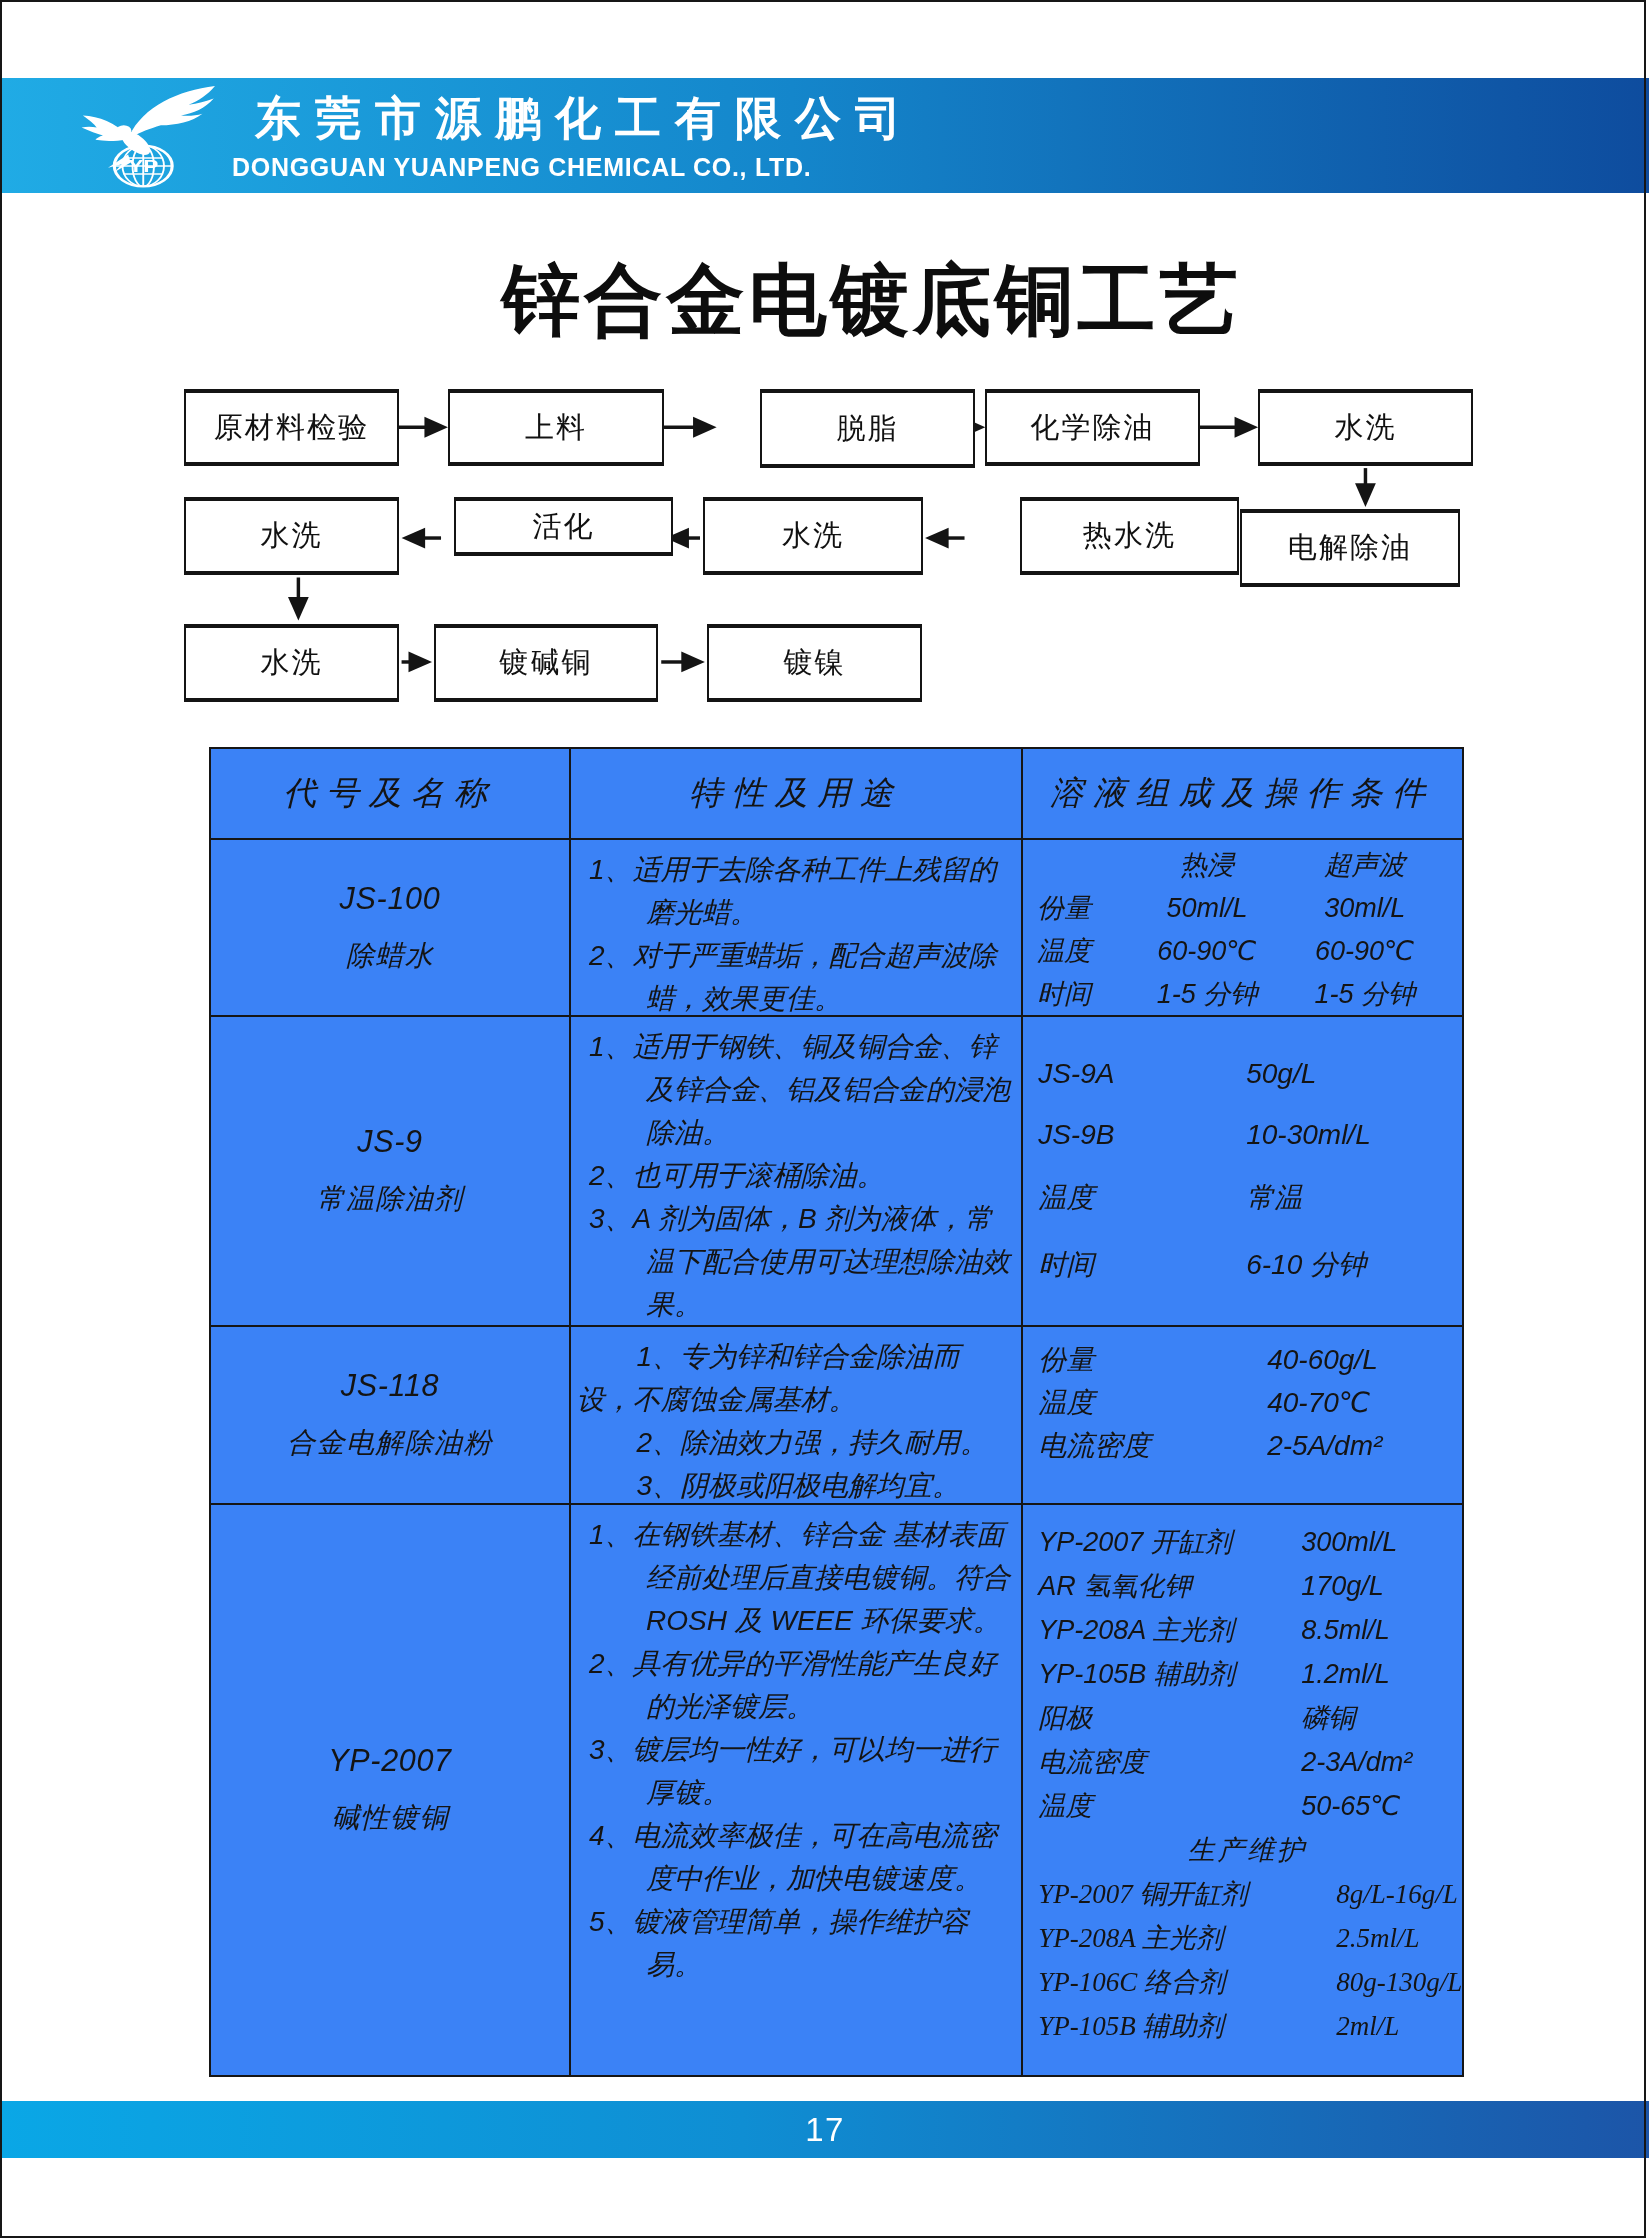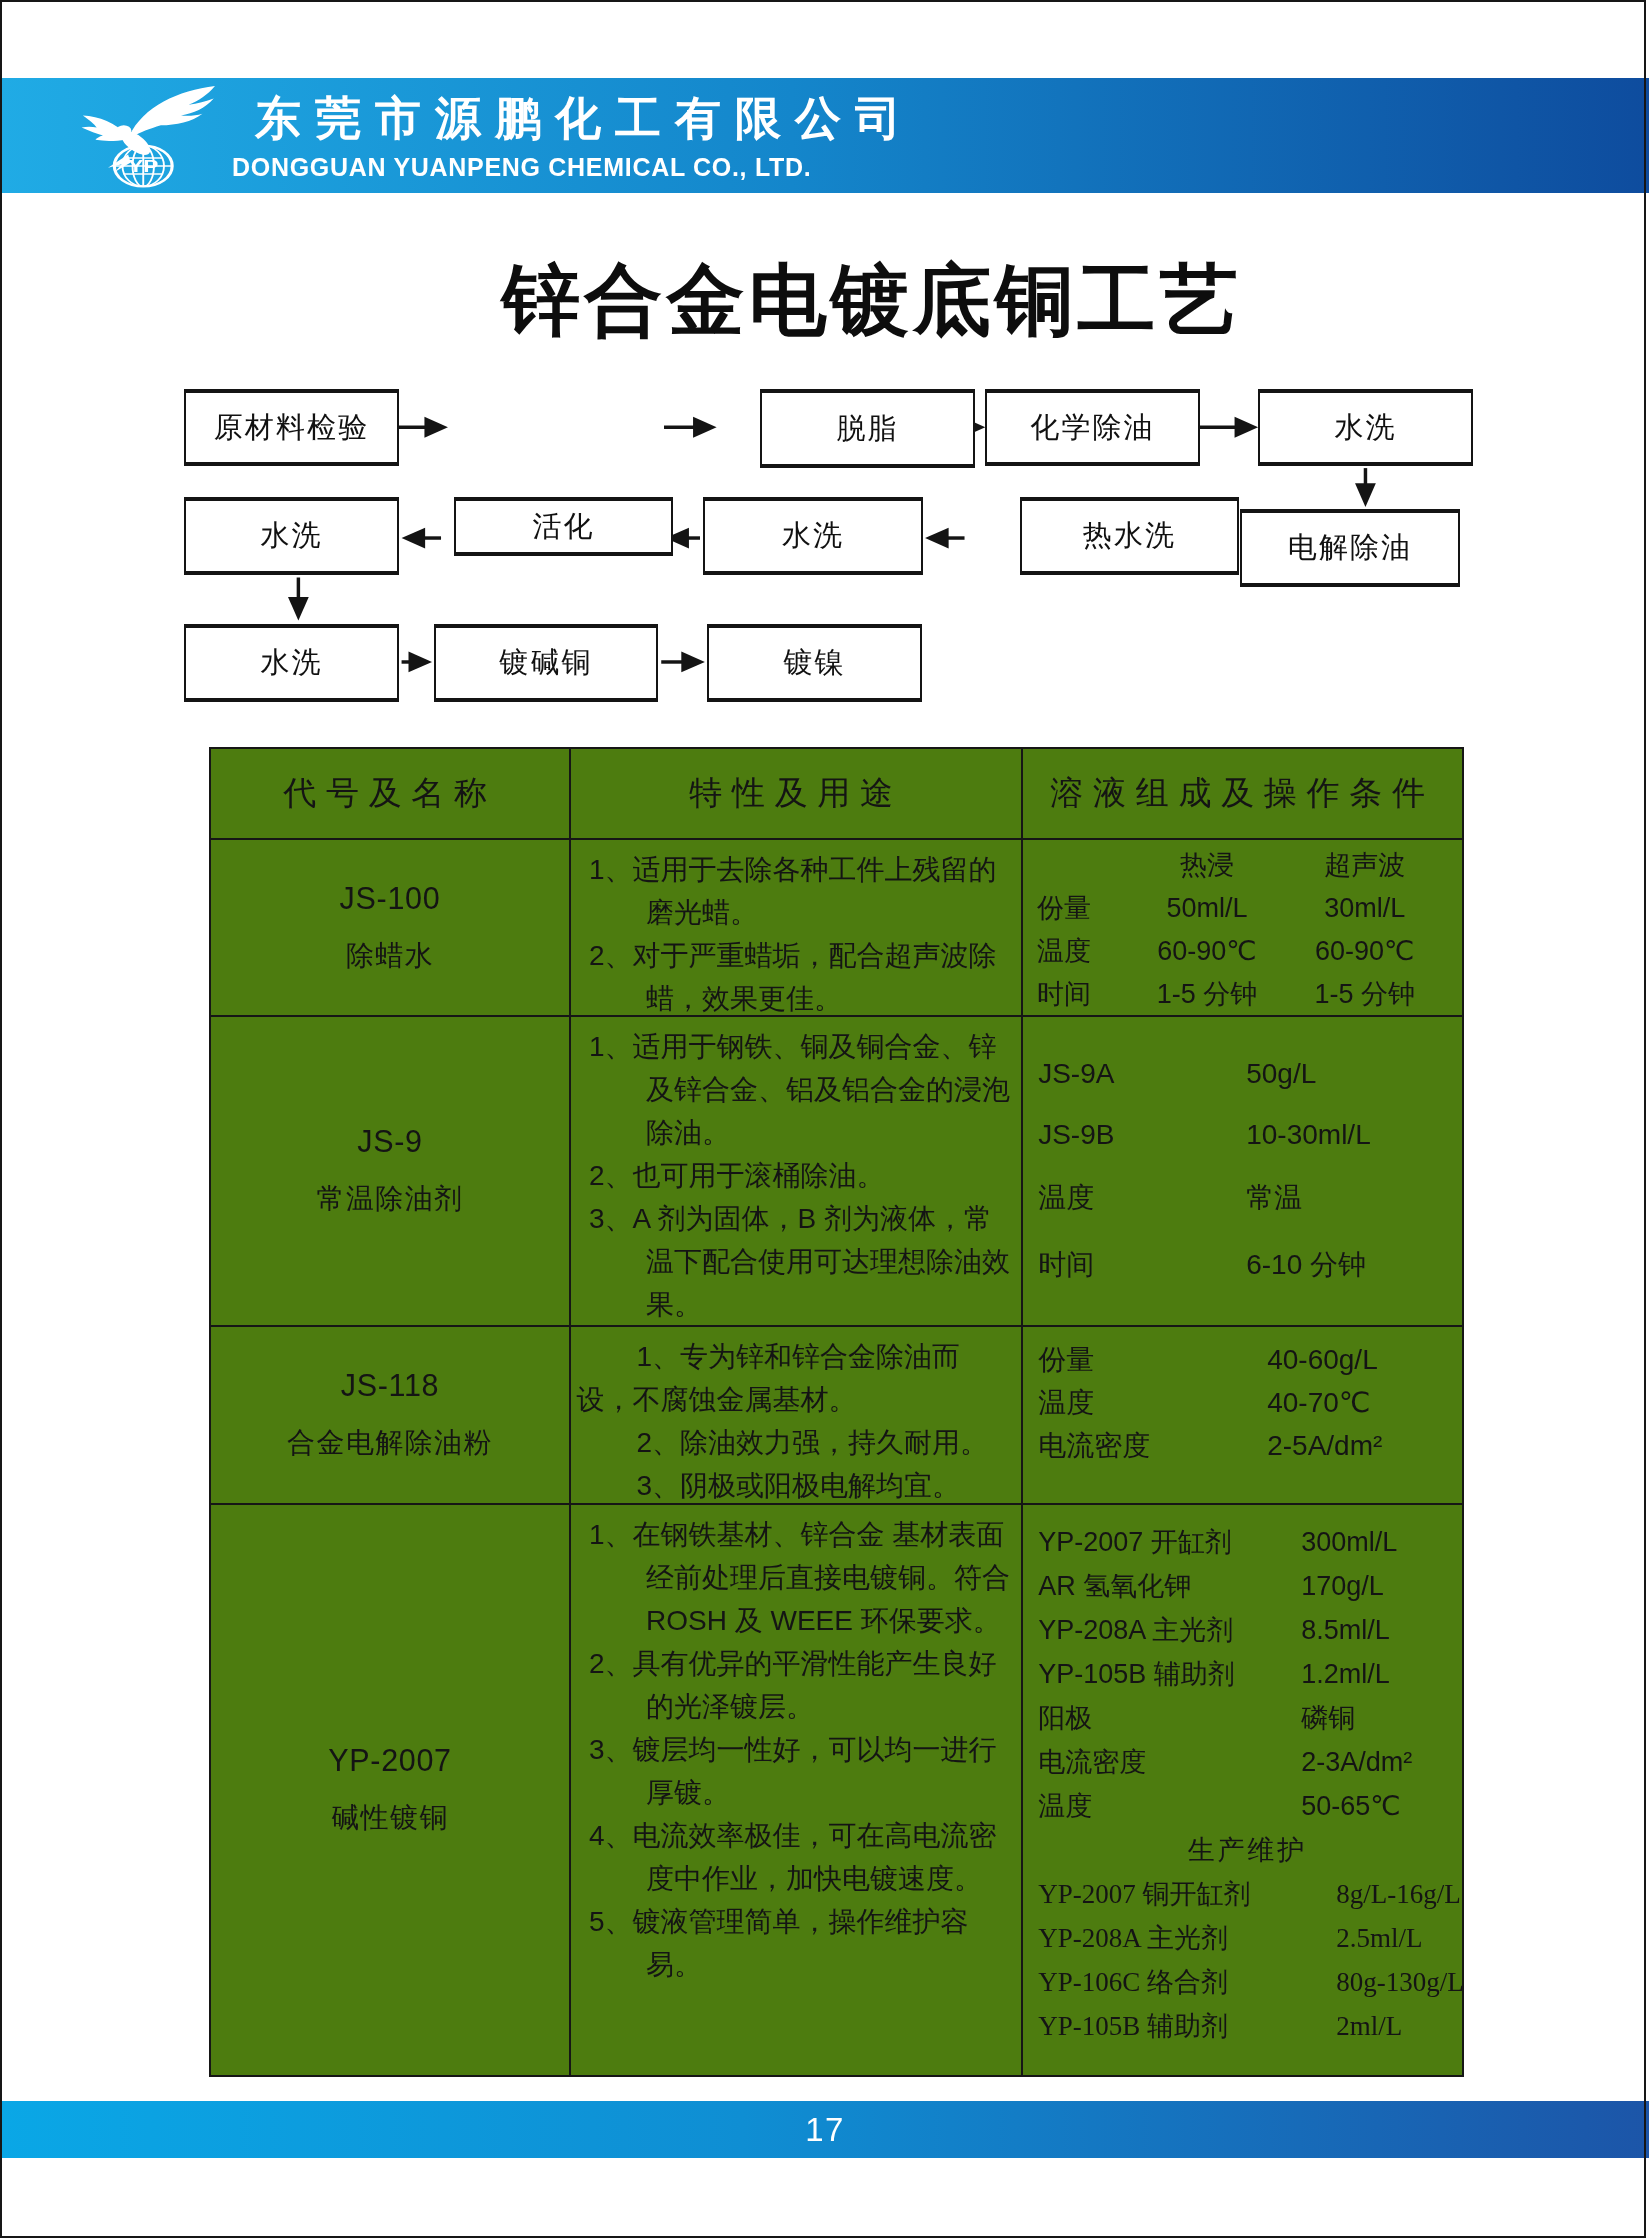--- a/index.html
+++ b/index.html
@@ -26,23 +26,23 @@
   
   #flowchart{position:absolute;left:0;top:0;width:1650px;height:734px;}
   #flow-arrows{position:absolute;left:0;top:0;}
   .fbox{position:absolute;box-sizing:border-box;background:#fff;
         border:2.1px solid #141414;border-top-width:4.2px;border-bottom-width:4.2px;
         display:flex;align-items:center;justify-content:center;
         font-size:29px;letter-spacing:2.1px;color:#111;}
 
   
   #spec-table{position:absolute;left:209px;top:747px;width:1255px;height:1330px;
-        box-sizing:border-box;border:2.8px solid #161616;background:#4d7c0f;
+        box-sizing:border-box;border:2.8px solid #161616;background:#3b82f6;
         display:grid;grid-template-columns:358px 452px 1fr;
-        grid-template-rows:89px 177px 310px 178px 1fr;font-size:28px;}
+        grid-template-rows:89px 177px 310px 178px 1fr;font-size:28px;font-style:italic;}
   .cell{box-sizing:border-box;border-left:2.1px solid #161616;border-top:2.8px solid #161616;
         overflow:hidden;}
   .cell.c0{border-left:none;}
   .cell.r0{border-top:none;}
   .hdr{display:flex;align-items:center;justify-content:center;
         font-size:33px;letter-spacing:9.7px;}
   .codecell{display:flex;flex-direction:column;align-items:center;justify-content:center;
         gap:21px;text-align:center;}
   .codecell .code{font-size:30.5px;letter-spacing:0.7px;}
   .codecell .pname{font-size:28px;letter-spacing:1.4px;}
@@ -127,20 +127,21 @@
         <line x1="636" y1="777" x2="609" y2="777" stroke="#141414" stroke-width="5"></line>
         <polygon points="579,777 613,762 613,792" fill="#141414"></polygon>
         <line x1="430" y1="834" x2="430" y2="866" stroke="#141414" stroke-width="5"></line>
         <polygon points="430,896 415,862 445,862" fill="#141414"></polygon>
         <line x1="579" y1="956" x2="593" y2="956" stroke="#141414" stroke-width="5"></line>
         <polygon points="623,956 589,971 589,941" fill="#141414"></polygon>
         <line x1="954" y1="956" x2="987" y2="956" stroke="#141414" stroke-width="5"></line>
         <polygon points="1017,956 983,971 983,941" fill="#141414"></polygon>
       </svg>
   <div class="fbox" style="left: 184px; top: 389px; width: 215px; height: 77px; text-align: center;">原材料检验</div>
+      <div class="fbox" style="left: 448px; top: 389px; width: 216px; height: 77px;">上料</div>
       <div class="fbox" style="left: 760px; top: 389px; width: 215px; height: 79px;">脱脂</div>
       <div class="fbox" style="left: 985px; top: 389px; width: 215px; height: 77px;">化学除油</div>
       <div class="fbox" style="left: 1258px; top: 389px; width: 215px; height: 77px;">水洗</div>
       <div class="fbox" style="left: 184px; top: 497px; width: 215px; height: 78px;">水洗</div>
       <div class="fbox" style="left: 443px; top: 497px; width: 219px; height: 59px; margin-left: 11px;">活化</div>
       <div class="fbox" style="left: 703px; top: 497px; width: 220px; height: 78px;">水洗</div>
       <div class="fbox" style="left: 1020px; top: 497px; width: 219px; height: 78px;">热水洗</div>
       <div class="fbox" style="left: 1240px; top: 509px; width: 220px; height: 78px;">电解除油</div>
       <div class="fbox" style="left: 184px; top: 624px; width: 215px; height: 78px;">水洗</div>
       <div class="fbox" style="left: 434px; top: 624px; width: 224px; height: 78px;">镀碱铜</div>

